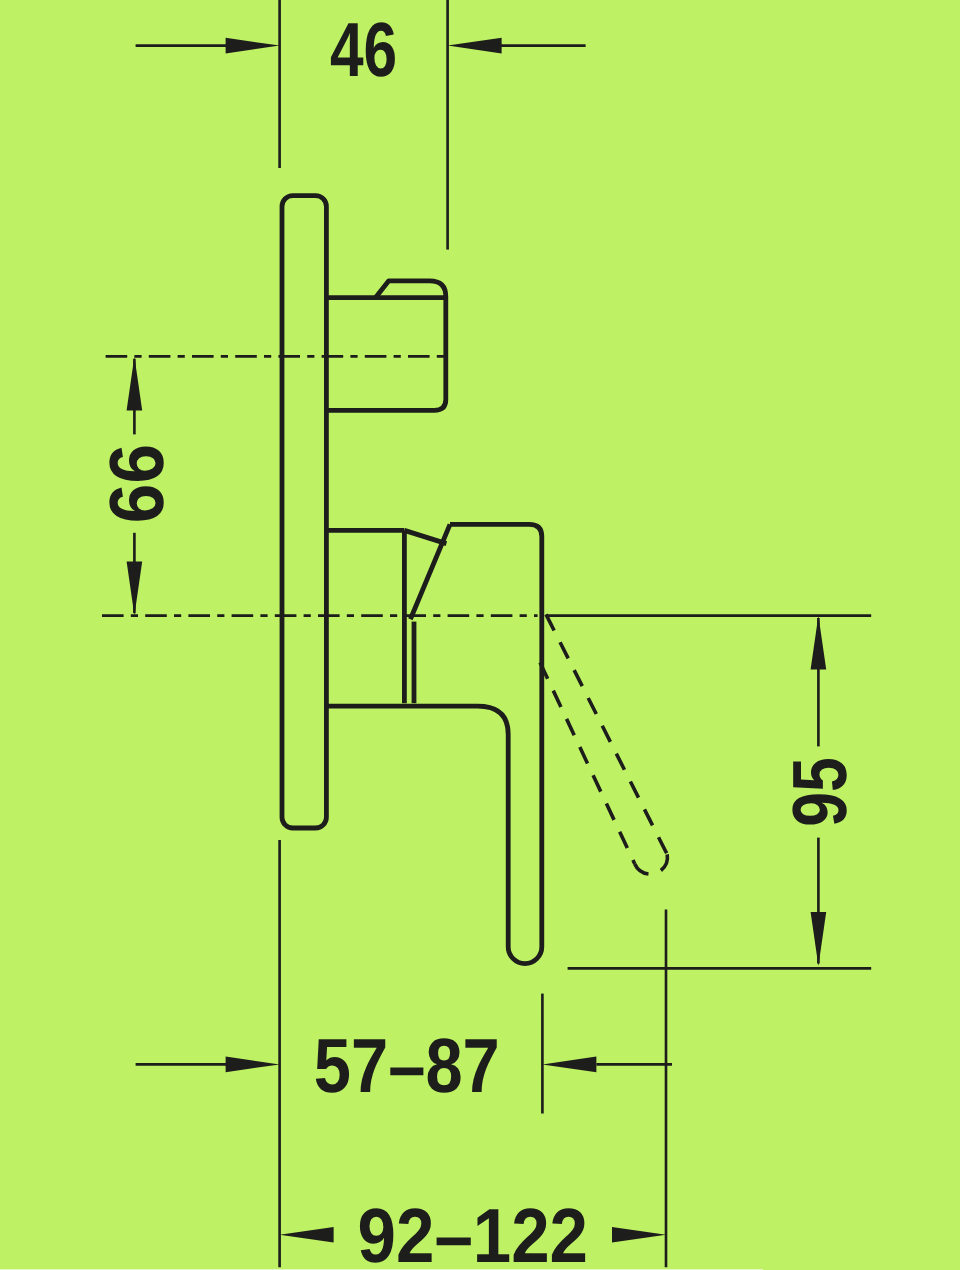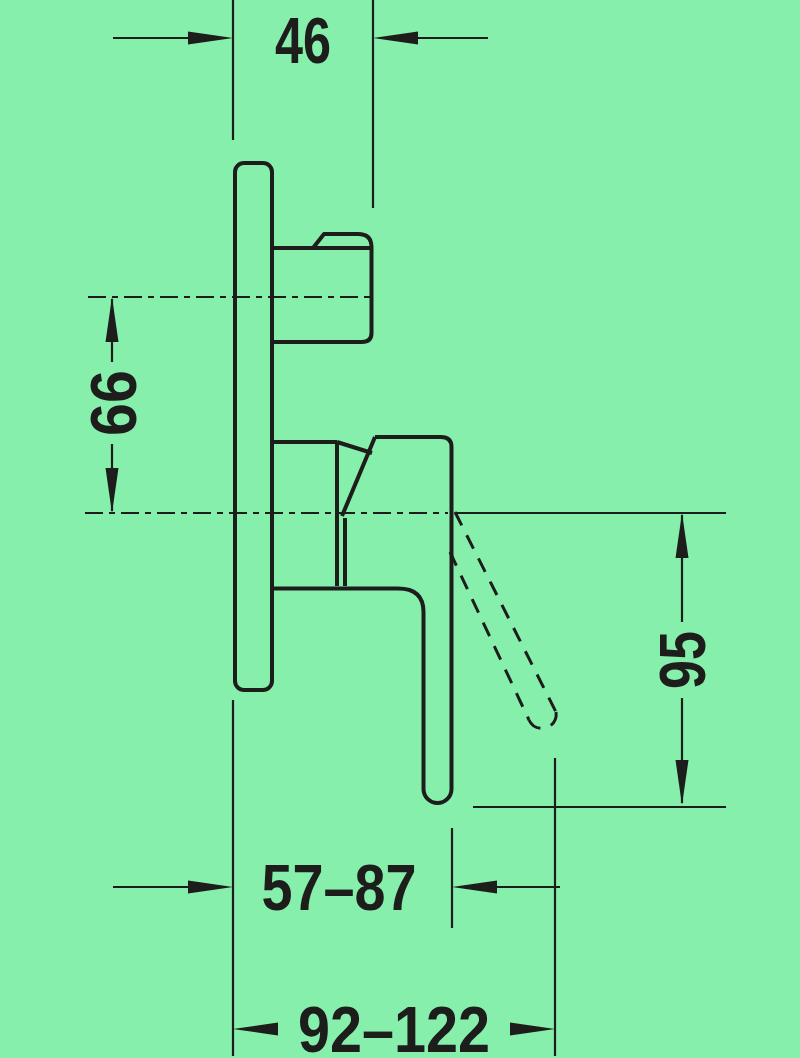--- a/index.html
+++ b/index.html
@@ -4,21 +4,21 @@
 <style>
   html, body {
     margin: 0;
     padding: 0;
     background: #ffffff;
   }
   .page {
     position: relative;
     width: 800px;
     height: 1058px;
-    background: #86efac;
+    background: #bef264;
     overflow: hidden;
   }
   svg { display: block; }
 
   
   .obj {                      
     fill: none;
     stroke: #1d1d1b;
     stroke-width: 4;
     stroke-linejoin: round;

